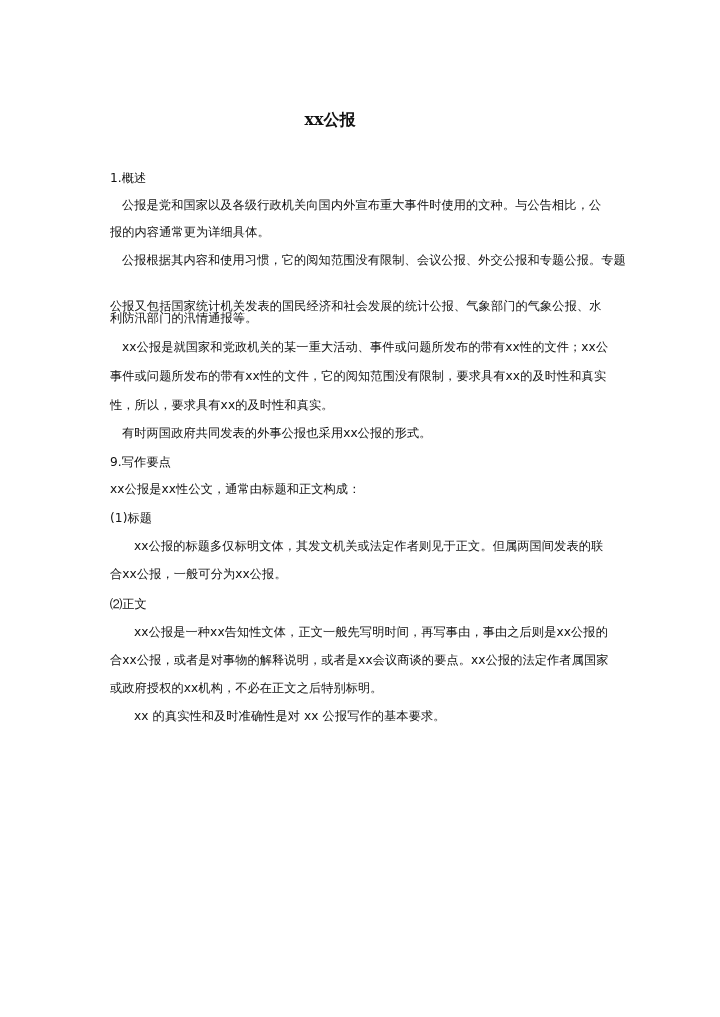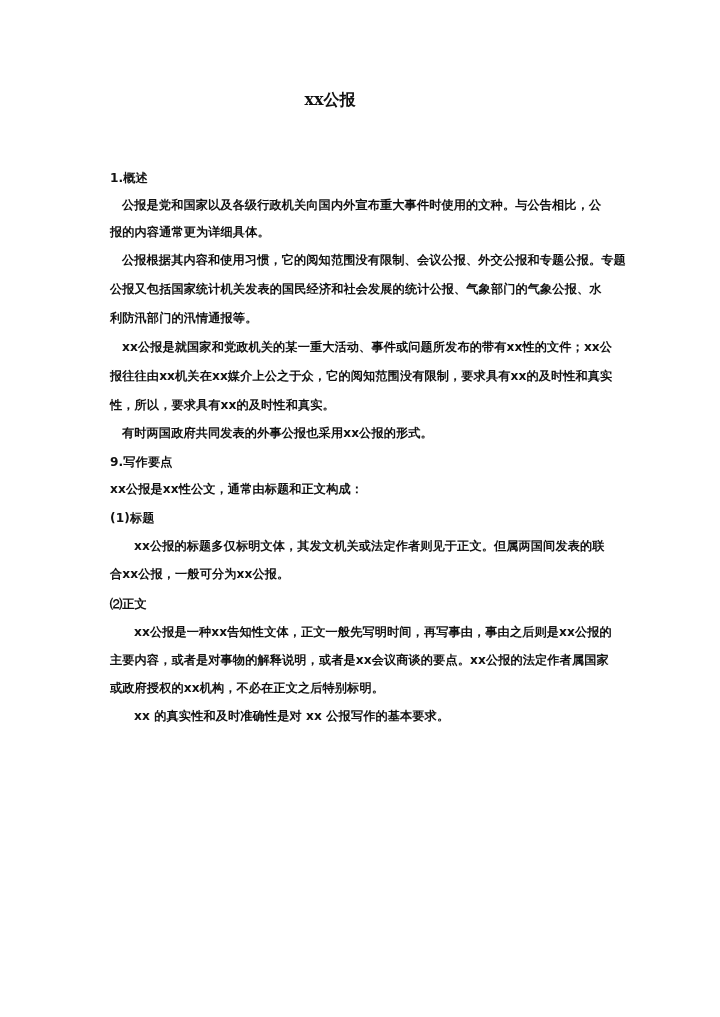--- a/index.html
+++ b/index.html
@@ -1,44 +1,44 @@
 <!DOCTYPE html>
 <html><head>
 <meta charset="utf-8">
 <style>
   html, body { margin:0; padding:0; background:#ffffff; }
   body { width:720px; height:1017px; position:relative; overflow:hidden;
          font-family:"DejaVu Sans","Liberation Sans",sans-serif; color:#111; }
-  .title { position:absolute; left:0; width:660px; top:90px; text-align:center;
+  .title { position:absolute; left:0; width:660px; top:110px; text-align:center;
            font-family:"DejaVu Serif","Liberation Serif",serif; font-weight:bold; font-size:16px; }
   .line { position:absolute; left:110px; width:500px; font-size:12.2px; line-height:16px;
-          white-space:nowrap; letter-spacing:0.1px;font-weight:bold; }
+          white-space:nowrap; letter-spacing:0.1px; }
   .ind1 { left:122px; }
   .ind2 { left:134px; }
 </style>
 </head>
 <body>
 
 <div>
   <div class="title">xx公报</div>
 
   <div class="line" style="top:170px">1.概述</div>
   <div class="line ind1" style="top:197px">公报是党和国家以及各级行政机关向国内外宣布重大事件时使用的文种。与公告相比，公</div>
   <div class="line" style="top:224px">报的内容通常更为详细具体。</div>
   <div class="line ind1" style="top:252px">公报根据其内容和使用习惯，它的阅知范围没有限制、会议公报、外交公报和专题公报。专题</div>
-  <div class="line" style="top:281px">公报又包括国家统计机关发表的国民经济和社会发展的统计公报、气象部门的气象公报、水</div>
+  <div class="line" style="top:298px">公报又包括国家统计机关发表的国民经济和社会发展的统计公报、气象部门的气象公报、水</div>
   <div class="line" style="top:310px">利防汛部门的汛情通报等。</div>
   <div class="line ind1" style="top:339px">xx公报是就国家和党政机关的某一重大活动、事件或问题所发布的带有xx性的文件；xx公</div>
-  <div class="line" style="top:368px">报往往由xx机关在xx媒介上公之于众，它的阅知范围没有限制，要求具有xx的及时性和真实</div>
+  <div class="line" style="top:368px">事件或问题所发布的带有xx性的文件，它的阅知范围没有限制，要求具有xx的及时性和真实</div>
   <div class="line" style="top:397px">性，所以，要求具有xx的及时性和真实。</div>
   <div class="line ind1" style="top:425px">有时两国政府共同发表的外事公报也采用xx公报的形式。</div>
 
   <div class="line" style="top:454px">9.写作要点</div>
   <div class="line" style="top:481px">xx公报是xx性公文，通常由标题和正文构成：</div>
   <div class="line" style="top:510px">(1)标题</div>
   <div class="line ind2" style="top:538px">xx公报的标题多仅标明文体，其发文机关或法定作者则见于正文。但属两国间发表的联</div>
   <div class="line" style="top:566px">合xx公报，一般可分为xx公报。</div>
   <div class="line" style="top:596px">⑵正文</div>
   <div class="line ind2" style="top:624px">xx公报是一种xx告知性文体，正文一般先写明时间，再写事由，事由之后则是xx公报的</div>
-  <div class="line" style="top:652px">主要内容，或者是对事物的解释说明，或者是xx会议商谈的要点。xx公报的法定作者属国家</div>
+  <div class="line" style="top:652px">合xx公报，或者是对事物的解释说明，或者是xx会议商谈的要点。xx公报的法定作者属国家</div>
   <div class="line" style="top:680px">或政府授权的xx机构，不必在正文之后特别标明。</div>
   <div class="line ind2" style="top:708px">xx 的真实性和及时准确性是对 xx 公报写作的基本要求。</div>
 </div>
 
 </body></html>

